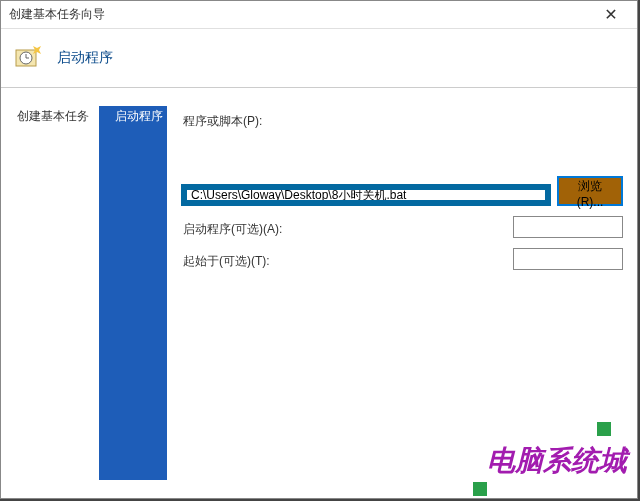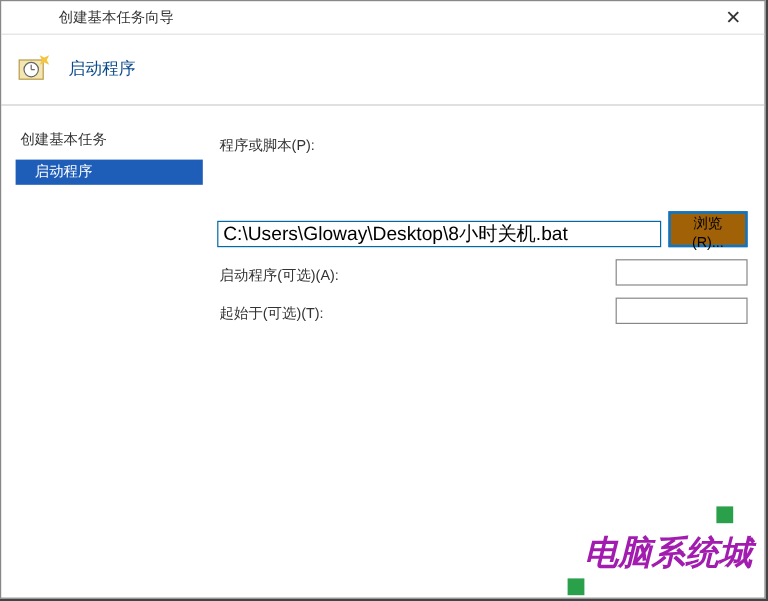--- a/index.html
+++ b/index.html
@@ -1,32 +1,32 @@
 <!DOCTYPE html>
 <html><head>
 <meta charset="utf-8">
 <style>
 * { margin: 0; padding: 0; box-sizing: border-box; font-family: "Microsoft YaHei", "SimSun", sans-serif; }
 body { background: #444; width: 640px; height: 501px; position: relative; overflow: hidden; }
 .window { position: absolute; top: 0; left: 0; right: 2px; bottom: 2px; background: #fff; border: 1px solid #888; display: flex; flex-direction: column; }
 .titlebar { height: 28px; display: flex; align-items: center; padding: 0 8px; border-bottom: 1px solid #e0e0e0; font-size: 12px; color: #333; }
-.titlebar-title { flex: 1; margin-left: 40px; }
+.titlebar-title { flex: 1; }
 .close-btn { width: 36px; height: 100%; display: flex; align-items: center; justify-content: center; font-size: 16px; color: #333; cursor: pointer; }
 .header { height: 58px; display: flex; align-items: center; padding: 0 12px; }
 .header-icon { width: 32px; height: 32px; margin-right: 12px; display: flex; align-items: center; justify-content: center; }
 .header-title { font-size: 14px; color: #0a4a8a; }
 .divider { height: 1px; background: #ccc; margin: 0; }
 .body { flex: 1; display: flex; }
-.sidebar { width: 180px; padding: 18px 12px; display: flex; flex-direction: column; gap: 6px; font-size: 12px; }
+.sidebar { width: 180px; padding: 18px 12px; display: flex; gap: 6px; font-size: 12px; }
 .side-item { padding: 2px 4px; color: #333; cursor: pointer; }
 .side-sub { padding: 2px 4px 2px 16px; color: #fff; background: #1e5db8; }
 .main { flex: 1; padding: 18px 14px 0 0; font-size: 12px; color: #333; }
 .row { display: flex; align-items: flex-end; margin-bottom: 8px; min-height: 24px; }
 .row-label { width: 106px; padding-left: 2px; }
-.text-input { width: 100%; height: 22px; border: 1px solid #0369a1; padding: 0 4px; font-size: 16px; font-family: inherit; margin-top: 46px; }
+.text-input { width: 100%; height: 22px; border: 6px solid #0369a1; padding: 0 4px; font-size: 12px; font-family: inherit; margin-top: 46px; }
 .browse-btn { margin-left: 6px; height: 30px; padding: 0 10px; font-size: 12px; background: #a16207; border: 2px solid #0078d7; cursor: pointer; font-family: inherit; }
 .small-input { width: 110px; height: 22px; border: 1px solid #888; padding: 0 4px; font-size: 12px; }
 .watermark1 { position: absolute; right: 30px; bottom: 55px; color: rgba(255,255,255,0.35); font-size: 36px; font-weight: bold; letter-spacing: 3px; pointer-events: none; font-family: Liberation Serif, serif; }
 .watermark2 { position: absolute; right: 10px; bottom: 18px; color: #a21caf; font-size: 28px; font-weight: bold; font-style: italic; text-shadow: 1px 1px 0 #fff; pointer-events: none; }
 .watermark3 { position: absolute; right: 10px; bottom: 2px; color: rgba(255,255,255,0.5); font-size: 11px; pointer-events: none; }
 .accent-block { position: absolute; right: 150px; bottom: 2px; width: 14px; height: 14px; background: #2aa04a; }
 .accent-block2 { position: absolute; right: 26px; bottom: 62px; width: 14px; height: 14px; background: #2aa04a; }
 </style>
 </head>
 <body>

